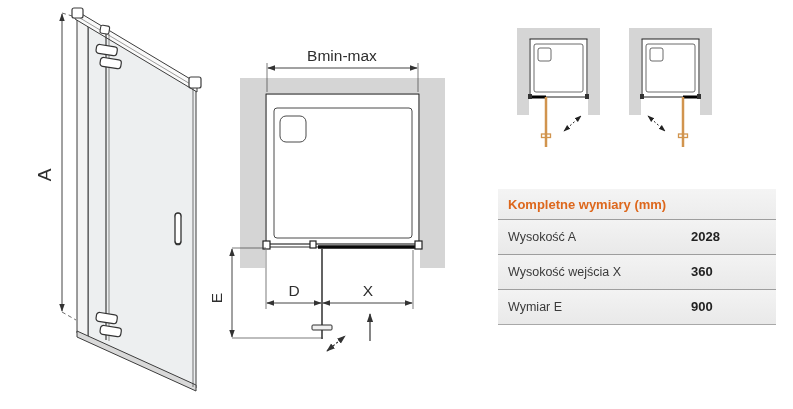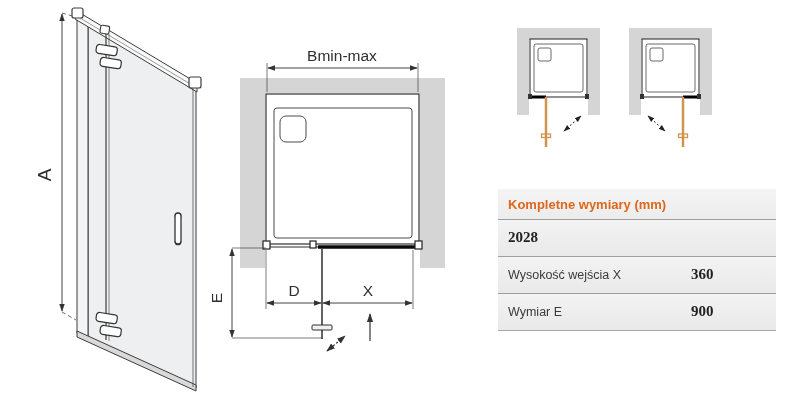--- a/index.html
+++ b/index.html
@@ -22,21 +22,21 @@
     color:#dd671c;font-weight:bold;font-size:13px;
     background:linear-gradient(180deg,#f4f4f4,#ececec);
   }
   .dims-row{
     display:flex;align-items:center;
     border-top:1px solid #9e9e9e;
     padding:9px 10px 10px 10px;
     background:linear-gradient(180deg,#f3f3f3,#e9e9e9);
   }
   .dims-row .lbl{width:183px;color:#3a3a3a;}
-  .dims-row .val{flex:1;font-weight:bold;font-size:15px;color:#222;font-family:Liberation Serif, serif;}
+  .dims-row .val{flex:1;font-weight:bold;font-size:13px;color:#222;}
 </style>
 </head>
 <body>
 
 <div class="stage">
 
   <svg style="left:0;top:0" width="210" height="409" viewBox="0 0 210 409">
     <defs>
       <marker id="mE" viewBox="0 0 10 10" refX="9" refY="5" markerWidth="8" markerHeight="8" orient="auto-start-reverse">
         <path d="M0,1.5 L10,5 L0,8.5 Z" fill="#333"></path>
@@ -171,20 +171,21 @@
       <rect x="197" y="79" width="4" height="5" fill="#333"></rect>
       <line x1="183" y1="82" x2="183" y2="132" stroke="#d1944e" stroke-width="2.5"></line>
       <rect x="178.5" y="119" width="9" height="3.5" fill="none" stroke="#d1944e" stroke-width="1.3"></rect>
       <line x1="148" y1="101" x2="165" y2="116" stroke="#222" stroke-width="1" stroke-dasharray="2,2" marker-start="url(#mM)" marker-end="url(#mM)"></line>
     </g>
   </svg>
 
   <div class="dims-table">
     <div class="dims-title">Kompletne wymiary (mm)</div>
     <div class="dims-row">
+      <span class="lbl">Wysokość A</span>
       <span class="val">2028</span>
     </div>
     <div class="dims-row">
       <span class="lbl">Wysokość wejścia X</span>
       <span class="val">360</span>
     </div>
     <div class="dims-row">
       <span class="lbl">Wymiar E</span>
       <span class="val">900</span>
     </div>

